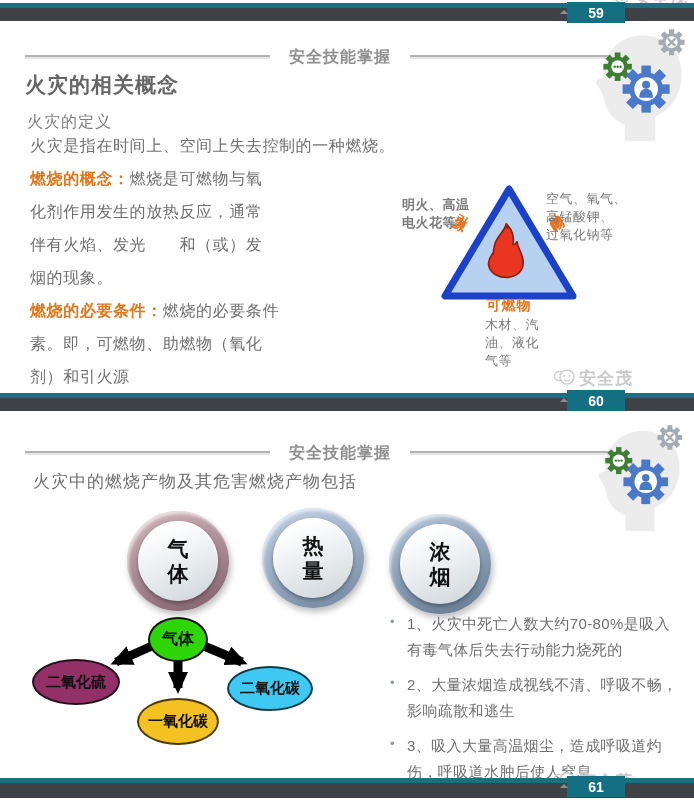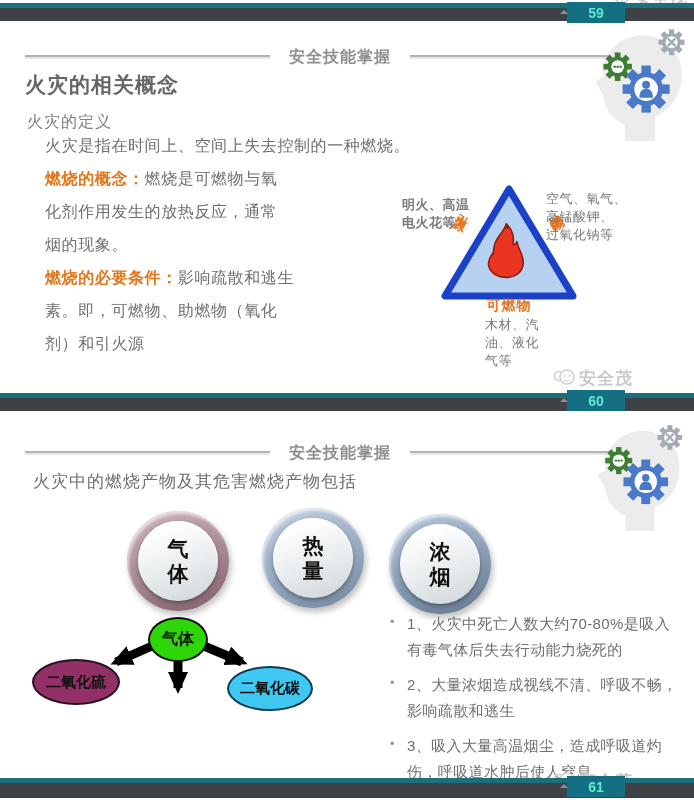--- a/index.html
+++ b/index.html
@@ -3,21 +3,21 @@
 <meta charset="utf-8">
 <style>
   * { margin:0; padding:0; box-sizing:border-box; }
   body { background:#888; font-family:"Liberation Sans","DejaVu Sans",sans-serif; }
   .canvas { position:relative; width:694px; height:806px; background:#fff; overflow:hidden; margin:0 auto; }
   .abs { position:absolute; }
 
   
   .tealline { background:#1b6f7e; height:5px; left:0; width:694px; }
   .darkbar  { background:#3e4247; height:13px; left:0; width:694px; }
-  .badge { background:#156f82; color:#5eead4; font-weight:bold; font-size:14px;
+  .badge { background:#156f82; color:#ffffff; font-weight:bold; font-size:14px;
            width:58px; height:21px; display:flex; align-items:center; justify-content:center; }
   .badge::before { content:""; position:absolute; left:-7px; top:4px; border:4px solid transparent;
            border-bottom-color:#8a9096; }
 
   
   .hline { height:4px; background:linear-gradient(#b2b2b2 0 60%, #e6e6e6 60% 100%); }
   .hdr { font-size:16px; font-weight:bold; color:#8f8f8f; letter-spacing:1px; width:140px; text-align:center; }
 
   .s1-title { font-size:21px; font-weight:bold; color:#666; letter-spacing:1px; }
   .s1-sub   { font-size:16px; color:#7e7e7e; letter-spacing:1px; }
@@ -127,26 +127,27 @@
   <div class="abs hline" style="left:25px; top:55px; width:245px;"></div>
   <div class="abs hdr" style="left:270px; top:47px;">安全技能掌握</div>
   <div class="abs hline" style="left:410px; top:55px; width:250px;"></div>
   <svg class="abs" style="left:588px; top:27px;" width="102" height="114" viewBox="0 0 100 112">
       <use href="#gearhead"></use>
     </svg>
 
   <div class="abs s1-title" style="left:25px; top:71px;">火灾的相关概念</div>
   <div class="abs s1-sub" style="left:27px; top:112px;">火灾的定义</div>
 
-  <div class="abs" style="left:45px; top:136px;font-family:Liberation Mono, monospace;">
+  <div class="abs" style="left:30px; top:136px;font-family:Liberation Mono, monospace;">
     <div class="bodyline"><span class="pfx"></span><span>火灾是指在时间上、空间上失去控制的一种燃烧。</span></div>
     <div class="bodyline"><span class="pfx">燃烧的概念：</span><span>燃烧是可燃物与氧</span></div>
     <div class="bodyline"><span class="pfx"></span><span>化剂作用发生的放热反应，通常</span></div>
+    <div class="bodyline"><span class="pfx"></span><span>伴有火焰、发光　　和（或）发</span></div>
     <div class="bodyline"><span class="pfx"></span><span>烟的现象。</span></div>
-    <div class="bodyline"><span class="pfx">燃烧的必要条件：</span><span>影响疏散和逃生</span></div>
+    <div class="bodyline"><span class="pfx">燃烧的必要条件：</span><span>燃烧的必要条件</span></div>
     <div class="bodyline"><span class="pfx"></span><span>素。即，可燃物、助燃物（氧化</span></div>
     <div class="bodyline"><span class="pfx"></span><span>剂）和引火源</span></div>
   </div>
 
   <svg class="abs" style="left:435px; top:180px;" width="150" height="125" viewBox="0 0 150 125">
     <polygon points="74,9 10,116 138,116" fill="#b6d2f0" stroke="#1a41c8" stroke-width="7" stroke-linejoin="round"></polygon>
     <g transform="translate(46,40) scale(0.82)">
       <path d="M31 4 C29 14 20 19 17 29 C14 38 16 44 14 41 C10 47 8 53 10 58 C13 66 22 70 31 70 C41 70 49 65 51 56 C53 48 49 41 47 36 C45 32 44 29 44 26 C42 30 40 31 39 29 C41 20 37 11 33 7 C33 11 31 12 31 4 Z" fill="#ea3520" stroke="#8f1d10" stroke-width="2"></path>
     </g>
   </svg>
@@ -206,20 +207,21 @@
       <marker id="ah" markerUnits="userSpaceOnUse" markerWidth="24" markerHeight="22" refX="16" refY="10" orient="auto">
         <path d="M0 0 L22 10 L0 20 Z" fill="#000"></path>
       </marker>
     </defs>
     <line x1="152" y1="46" x2="116" y2="62" stroke="#000" stroke-width="9" marker-end="url(#ah)"></line>
     <line x1="178" y1="58" x2="178" y2="88" stroke="#000" stroke-width="9" marker-end="url(#ah)"></line>
     <line x1="204" y1="46" x2="242" y2="62" stroke="#000" stroke-width="9" marker-end="url(#ah)"></line>
   </svg>
   <div class="nod nod-gas" style="left:148px; top:617px; width:60px; height:45px;">气体</div>
   <div class="nod nod-so2" style="left:32px;  top:659px; width:88px; height:46px;">二氧化硫</div>
+  <div class="nod nod-co" style="left:137px; top:698px; width:82px; height:47px;">一氧化碳</div>
   <div class="nod nod-co2" style="left:227px; top:666px; width:86px; height:45px;">二氧化碳</div>
 
   <div class="abs bullets" style="left:390px; top:611px;">
     <div class="bl">
       <span class="dot">•</span>
       <span class="txt">1、火灾中死亡人数大约70-80%是吸入有毒气体后失去行动能力烧死的</span>
     </div>
     <div class="bl">
       <span class="dot">•</span>
       <span class="txt">2、大量浓烟造成视线不清、呼吸不畅，影响疏散和逃生</span>

